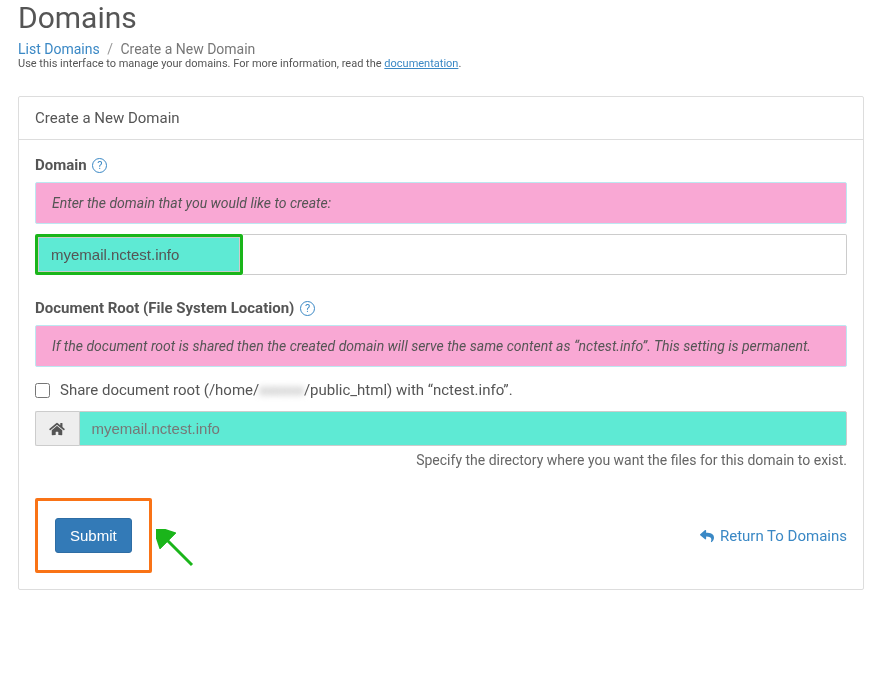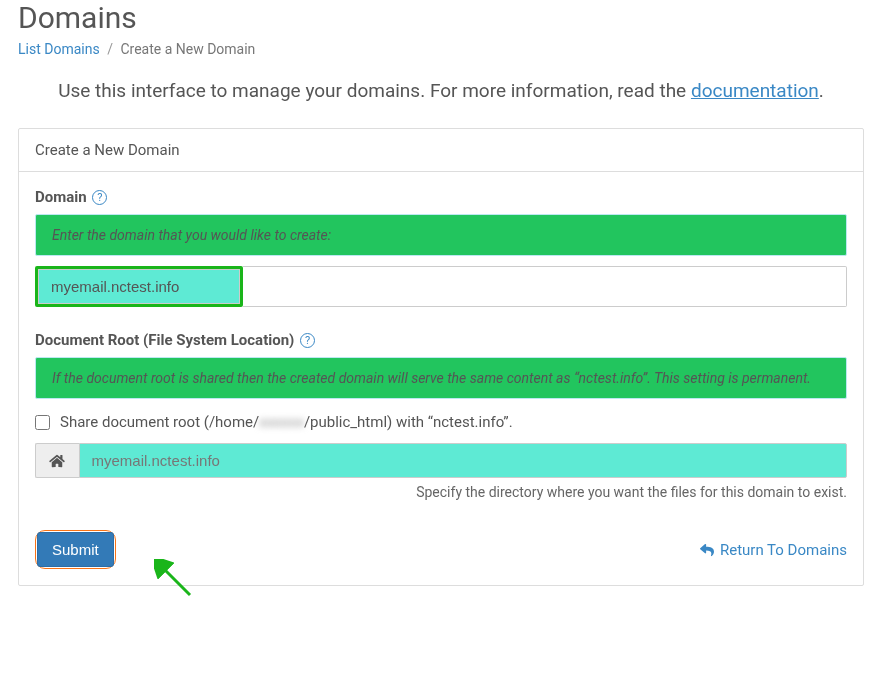--- a/index.html
+++ b/index.html
@@ -11,30 +11,28 @@
       width: 882px;
     }
     h1.page-title {
       font-size: 30px;
       font-weight: 400;
       color: #555;
       margin-bottom: 6px;
     }
     .breadcrumb {
       font-size: 14px;
-      margin-bottom: 22px;
     }
     .breadcrumb a { color: #3a88c5; text-decoration: none; }
     .breadcrumb .sep { color: #999; margin: 0 4px; }
     .breadcrumb .current { color: #777; }
     .intro {
-      font-size: 19px;
+      font-size: 11px;
       color: #555;
       margin-bottom: 26px;
-      text-align: center;
     }
     .intro a { color: #3a88c5; text-decoration: underline; }
     .panel {
       border: 1px solid #ddd;
       border-radius: 2px;
     }
     .panel-header {
       padding: 12px 16px;
       border-bottom: 1px solid #ddd;
       font-size: 15px;
@@ -56,21 +54,21 @@
       border-radius: 50%;
       color: #3a88c5;
       font-size: 11px;
       line-height: 13px;
       text-align: center;
       vertical-align: 1px;
       margin-left: 2px;
       font-weight: 400;
     }
     .hint-box {
-      background: #22c55e;
+      background: #f9a8d4;
       border: 1px solid #bce8f1;
       padding: 12px 16px;
       font-style: italic;
       font-size: 14px;
       color: #555;
       margin-bottom: 10px;
       border-radius: 2px;
     }
     .hint-box .strong { font-weight: 400; font-style: italic; }
     .text-input {
@@ -155,24 +153,24 @@
       border: 1px solid #ccc;
       background: #f7f7f7;
       color: #555;
     }
     .btn-primary {
       background: #337ab7;
       border-color: #2e6da4;
       color: #fff;
     }
     .submit-wrap {
-      border: 1px solid #f97316;
-      padding: 1px;
-      display: inline-block;
-      border-radius: 10px;
+      border: 3px solid #f97316;
+      padding: 17px;
+      display: inline-block;
+      border-radius: 2px;
       position: relative;
     }
     .left-actions { display: flex; align-items: center; gap: 10px; }
     .link-plain {
       color: #3a88c5;
       text-decoration: none;
       font-size: 15px;
       display: inline-flex;
       align-items: center;
       gap: 6px;

